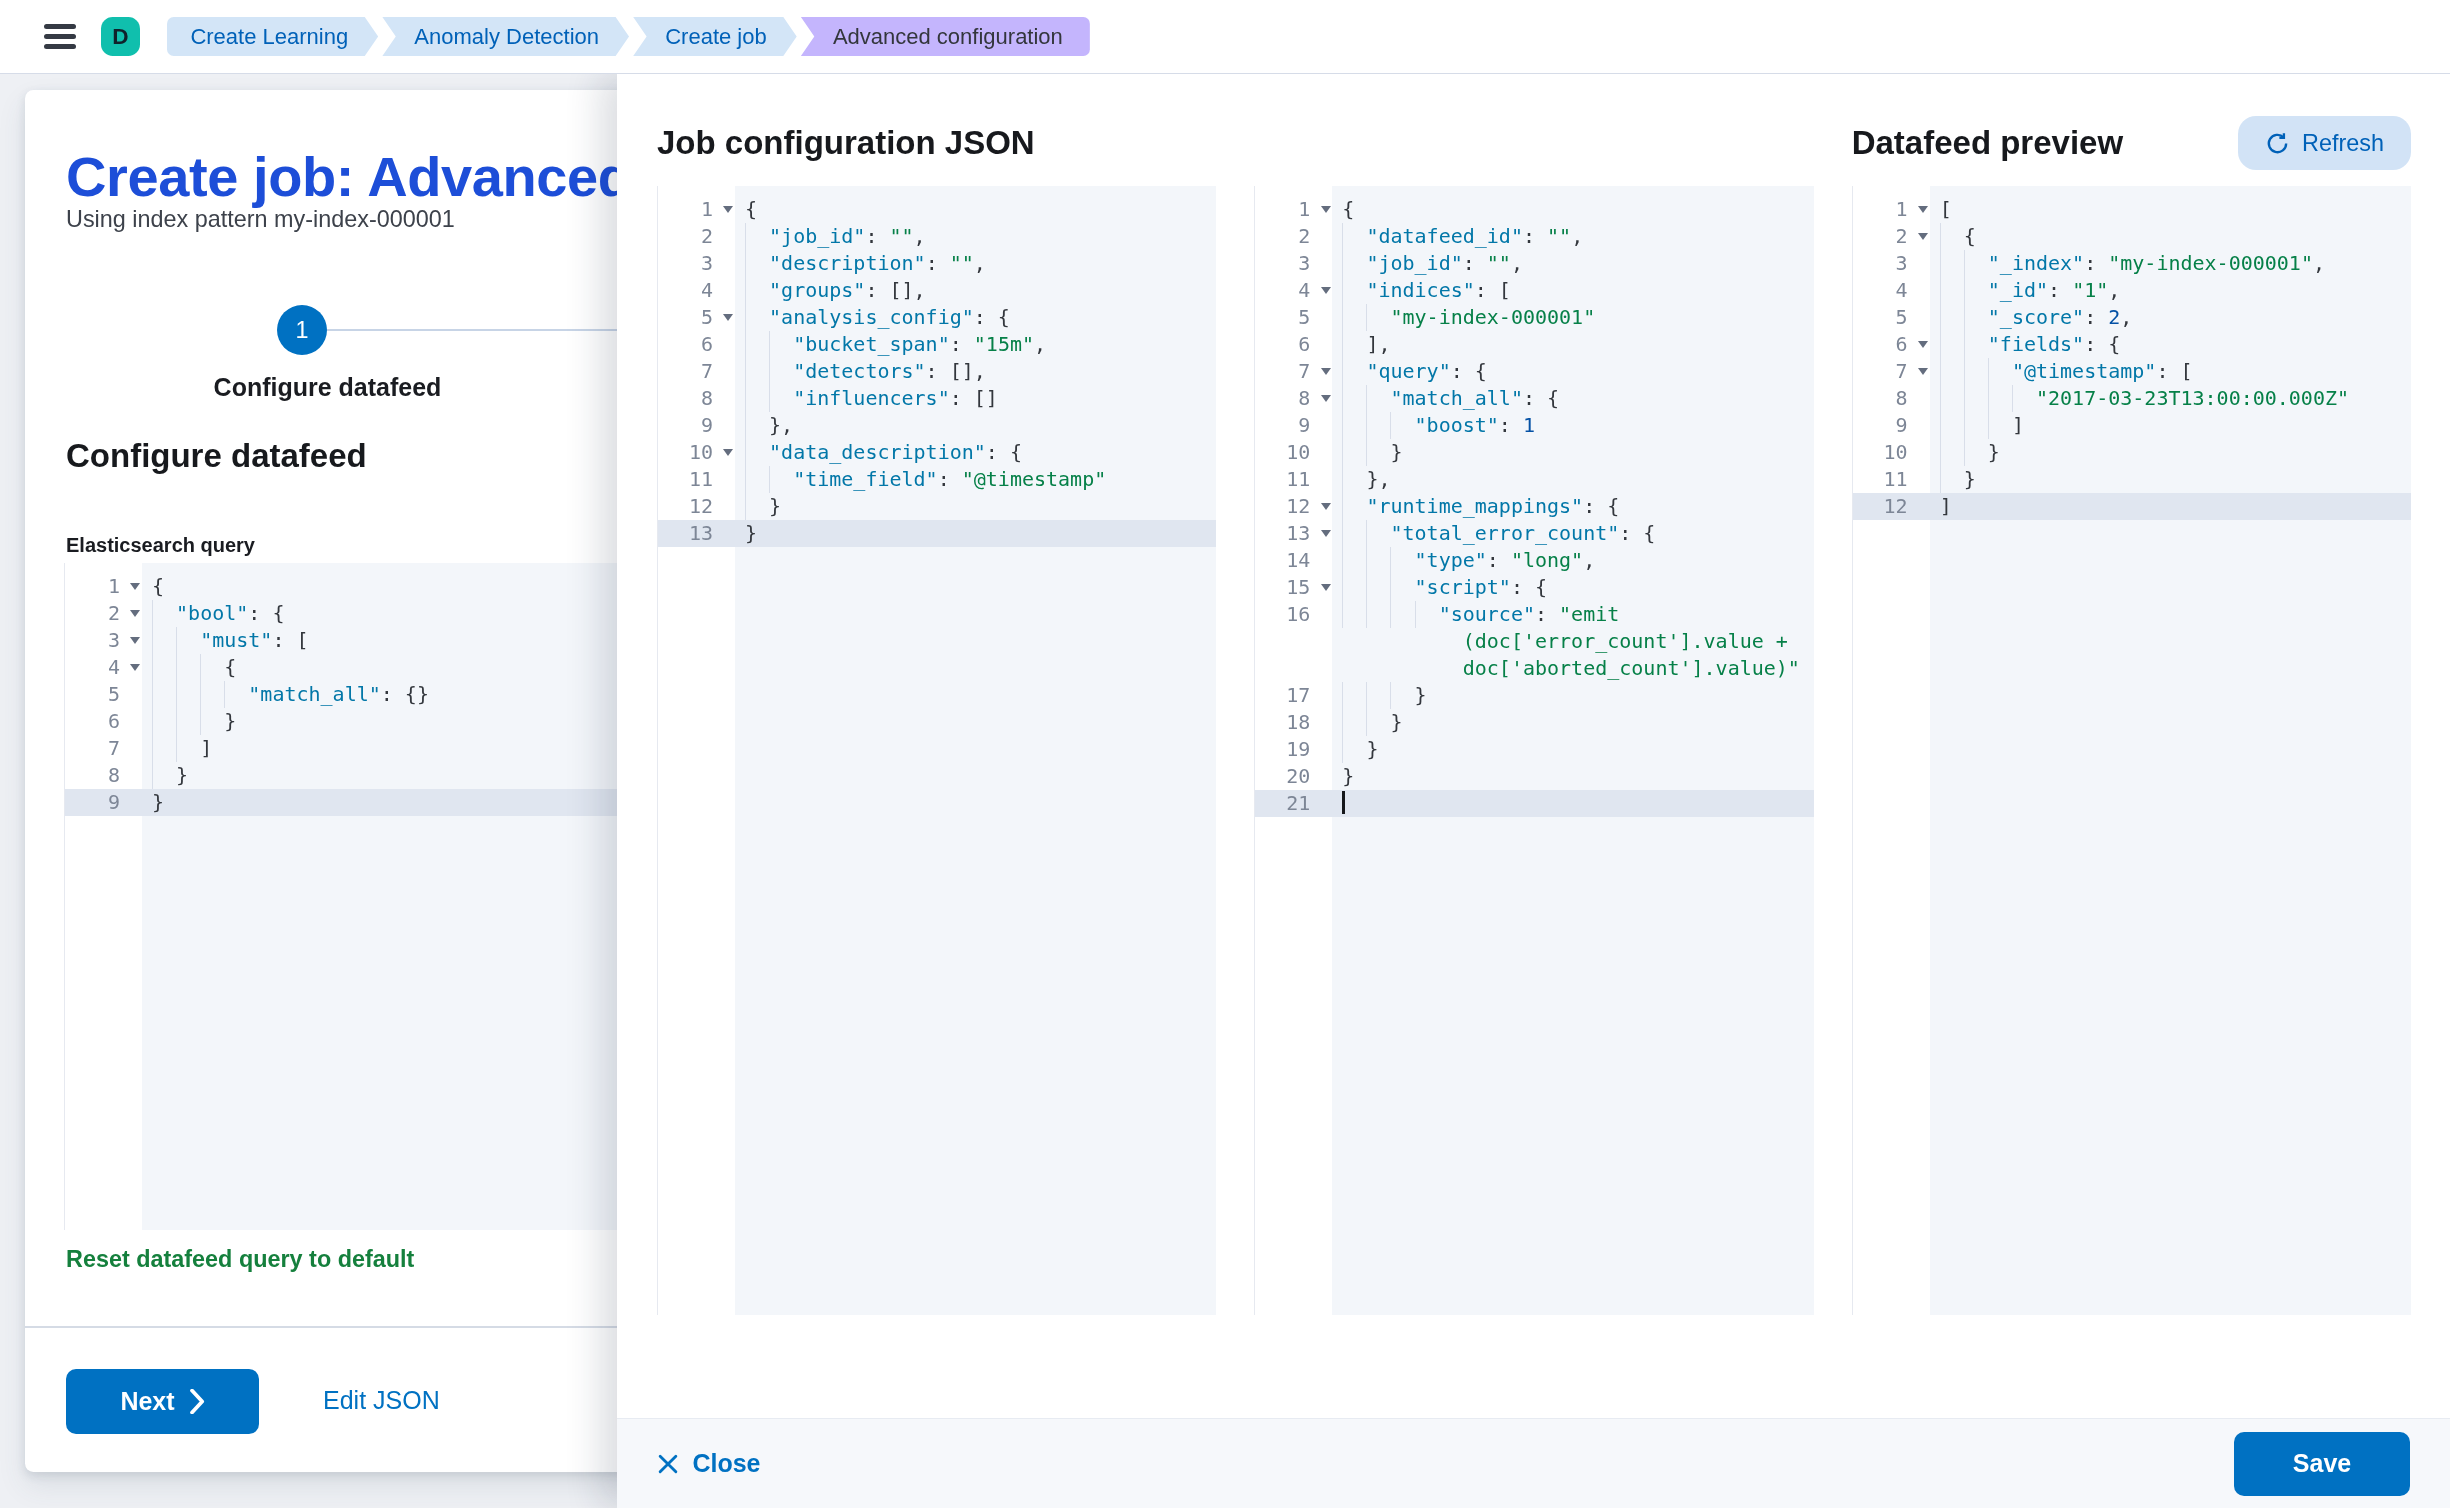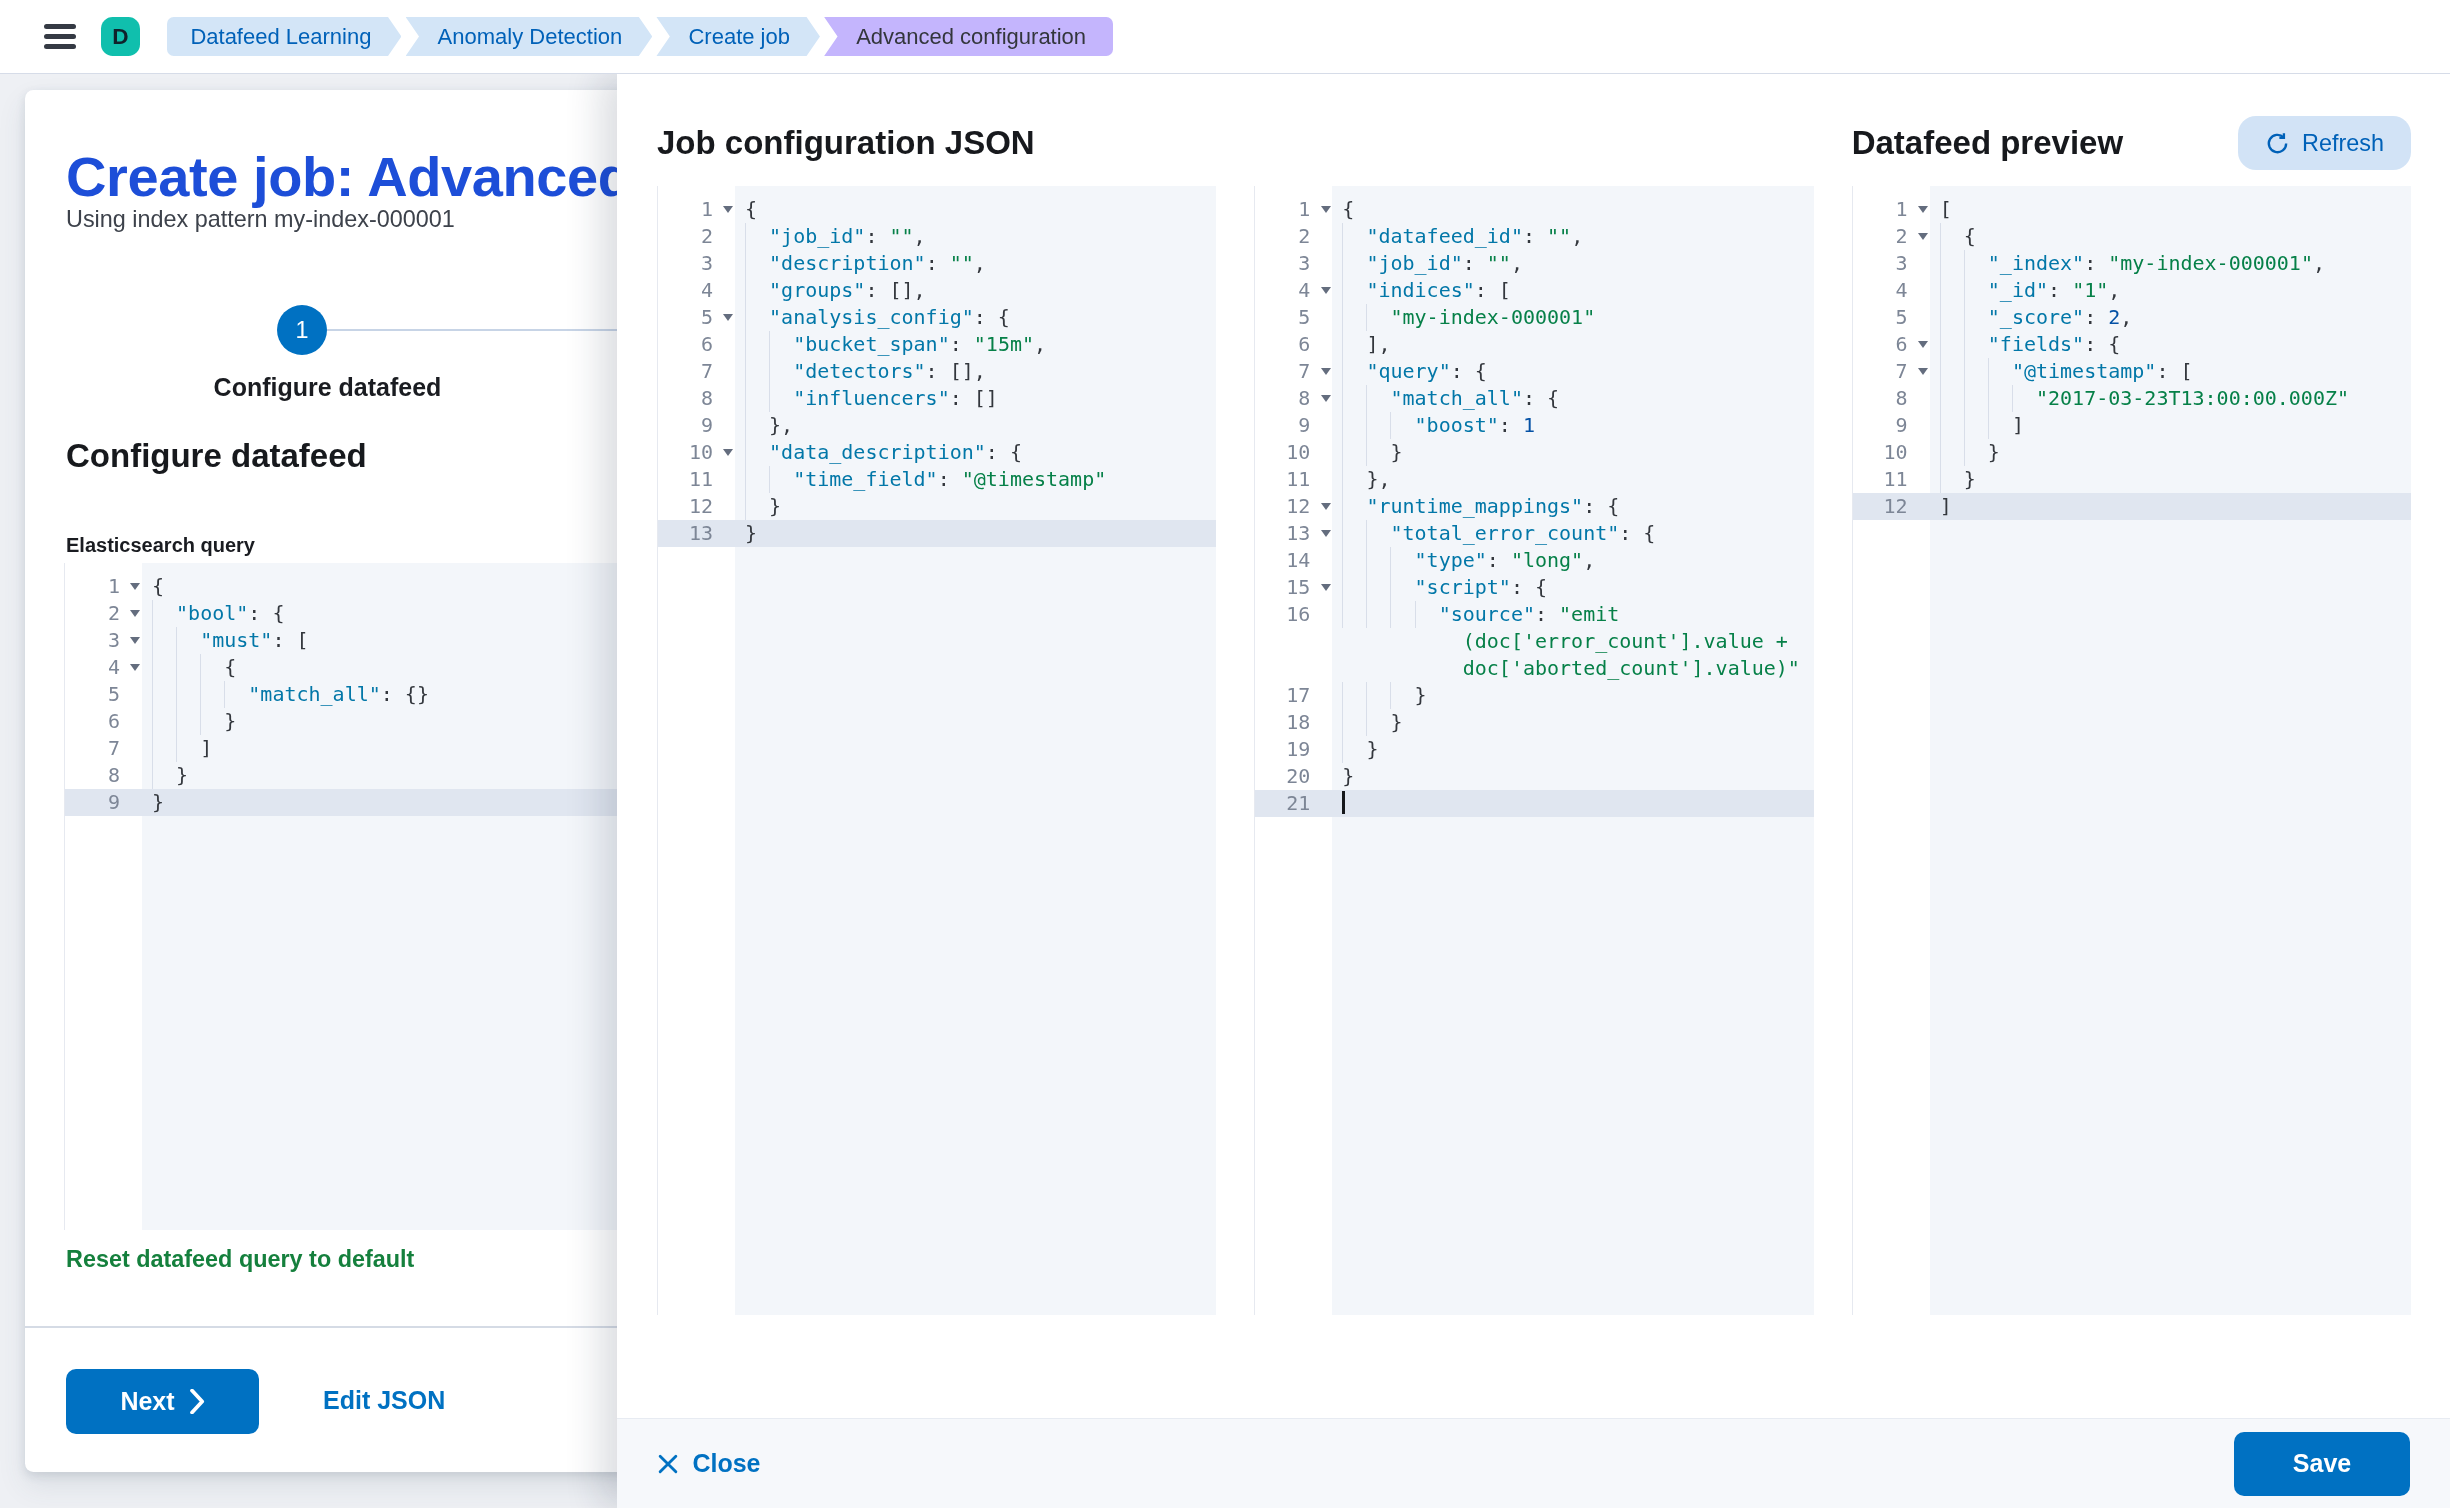--- a/index.html
+++ b/index.html
@@ -32,21 +32,21 @@
     background:#0071c2; color:#fff; font-size:23.4px; font-weight:500; display:flex; align-items:center; justify-content:center; z-index:2; }
   .step-label { position:absolute; left:110px; top:283px; width:385px; text-align:center;
     font-size:25px; font-weight:700; color:#1a1c21; }
   .section-heading { position:absolute; left:41px; top:347px; font-size:33px; font-weight:700; color:#17191d; }
   .query-label { position:absolute; left:41px; top:444px; font-size:20px; font-weight:700; color:#1a1c21; }
   .reset-link { position:absolute; left:41px; top:1156px; font-size:23.4px; font-weight:600; color:#15803d; cursor:pointer; }
   .card-divider { position:absolute; left:0; right:0; top:1236px; height:1.7px; background:#d5dbe5; }
   .next-btn { position:absolute; left:41px; top:1279px; width:193px; height:65px; border-radius:10px;
     background:#0071c2; color:#fff; font-size:25px; font-weight:600; display:flex; align-items:center;
     justify-content:center; gap:15px; cursor:pointer; border:none; }
-  .editjson-link { position:absolute; left:298px; top:1296px; font-size:25px; font-weight:700; color:#0071c2; cursor:pointer; }
+  .editjson-link { position:absolute; left:298px; top:1296px; font-size:25px; font-weight:400; color:#0071c2; cursor:pointer; }
 
   
   .flyout { position:absolute; left:617px; top:74px; right:0; bottom:0; background:#fff; z-index:20;
     box-shadow:-15px 0 35px rgba(25,35,60,.16); }
   .fbody { position:absolute; left:40px; right:39px; top:0; bottom:90px; display:flex; gap:38px; }
   .fcol { flex:1 1 0; position:relative; min-width:0; }
   .fcol-head { margin-top:39px; height:60px; display:flex; align-items:center; justify-content:space-between; }
   .fcol-title { font-size:33px; font-weight:700; color:#17191d; white-space:nowrap; }
   .refresh-btn { height:54px; padding:0 27px; border-radius:18px; background:#d2e3f6; color:#0061b8;
     font-size:23.4px; font-weight:400; display:flex; align-items:center; gap:11.7px; cursor:pointer; border:none; }
@@ -77,21 +77,21 @@
 <body>
 
 <div class="header">
   <div class="hamburger">
     <div class="bar"></div>
     <div class="bar"></div>
     <div class="bar"></div>
   </div>
   <div class="avatar">D</div>
   <div class="crumbs" id="crumbs">
-      <div class="crumb first">Datafeed Learning</div>
+      <div class="crumb first">Create Learning</div>
       <div class="crumb">Anomaly Detection</div>
       <div class="crumb">Create job</div>
       <div class="crumb current">Advanced configuration</div>
     </div>
 </div>
 
 <div class="card">
   <div class="card-title">Create job: Advanced</div>
   <div class="card-subtitle">Using index pattern my-index-000001</div>
 

